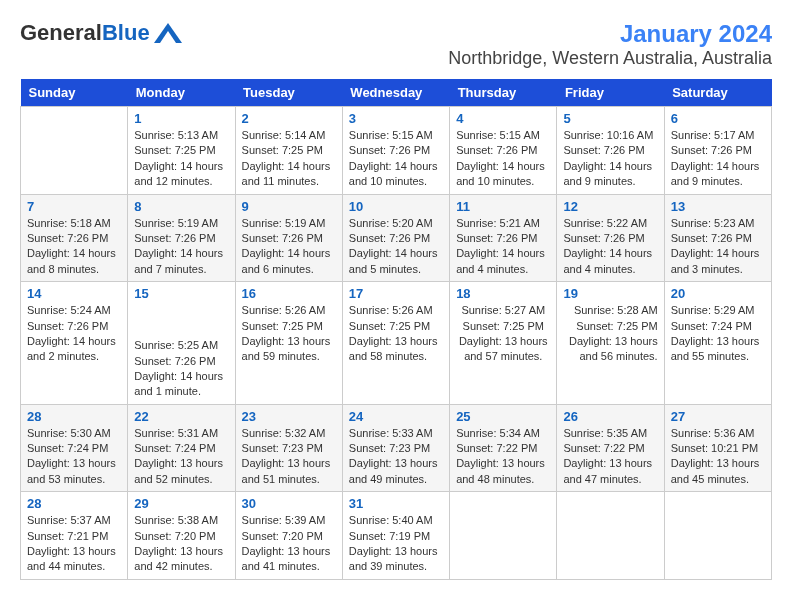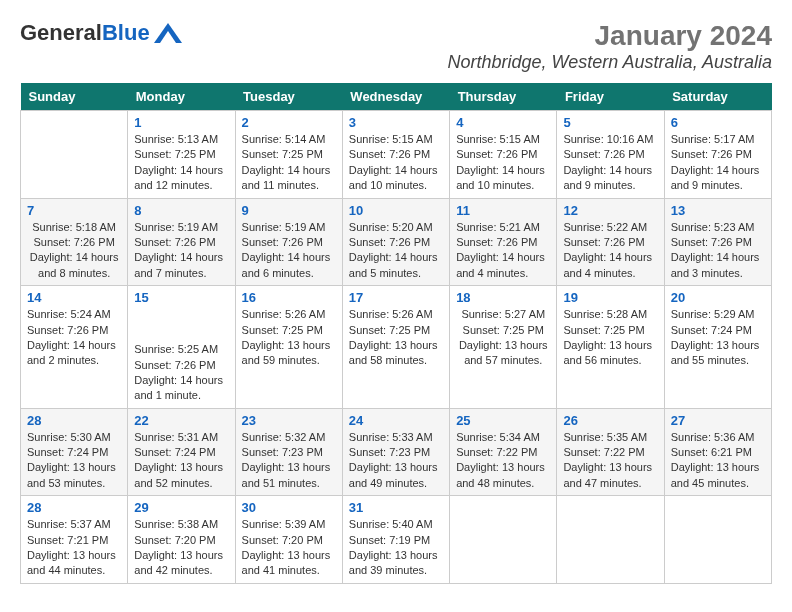--- a/index.html
+++ b/index.html
@@ -23,36 +23,35 @@
     }
     .logo-text {
       font-size: 22px;
       font-weight: bold;
       color: #1a1a1a;
     }
     .title-section {
       text-align: right;
     }
     .calendar-title {
-      font-size: 28px;
+      font-size: 24px;
       font-weight: bold;
-      color: #737373;
+      color: #3b82f6;
     }
     .calendar-subtitle {
       font-size: 18px;
       color: #444;
-      font-style: italic;
     }
     table {
       width: 100%;
       border-collapse: collapse;
       font-size: 11px;
     }
     thead tr th {
-      background-color: #0f766e;
+      background-color: #1d4ed8;
       color: #fff;
       text-align: left;
       padding: 6px 8px;
       font-size: 13px;
       font-weight: bold;
     }
     tbody tr td {
       border: 1px solid #ccc;
       vertical-align: top;
       padding: 4px 6px;
@@ -159,21 +158,21 @@
           <span class="day-number">6</span>
           <div class="day-info" style="white-space: pre-line;">Sunrise: 5:17 AM
 Sunset: 7:26 PM
 Daylight: 14 hours
 and 9 minutes.</div>
         </td>
       </tr>
       <tr>
         <td>
           <span class="day-number">7</span>
-          <div class="day-info" style="white-space: pre-line; text-align: center;">Sunrise: 5:18 AM
+          <div class="day-info" style="white-space: pre-line;">Sunrise: 5:18 AM
 Sunset: 7:26 PM
 Daylight: 14 hours
 and 8 minutes.</div>
         </td>
         <td>
           <span class="day-number">8</span>
           <div class="day-info" style="white-space: pre-line;">Sunrise: 5:19 AM
 Sunset: 7:26 PM
 Daylight: 14 hours
 and 7 minutes.</div>
@@ -245,21 +244,21 @@
         </td>
         <td>
           <span class="day-number">18</span>
           <div class="day-info" style="white-space: pre-line; text-align: center;">Sunrise: 5:27 AM
 Sunset: 7:25 PM
 Daylight: 13 hours
 and 57 minutes.</div>
         </td>
         <td>
           <span class="day-number">19</span>
-          <div class="day-info" style="white-space: pre-line;">Sunrise: 5:28 AM
+          <div class="day-info" style="white-space: pre-line; text-align: right;">Sunrise: 5:28 AM
 Sunset: 7:25 PM
 Daylight: 13 hours
 and 56 minutes.</div>
         </td>
         <td>
           <span class="day-number">20</span>
           <div class="day-info" style="white-space: pre-line;">Sunrise: 5:29 AM
 Sunset: 7:24 PM
 Daylight: 13 hours
 and 55 minutes.</div>
@@ -304,21 +303,21 @@
         <td>
           <span class="day-number">26</span>
           <div class="day-info" style="white-space: pre-line;">Sunrise: 5:35 AM
 Sunset: 7:22 PM
 Daylight: 13 hours
 and 47 minutes.</div>
         </td>
         <td>
           <span class="day-number">27</span>
           <div class="day-info" style="white-space: pre-line;">Sunrise: 5:36 AM
-Sunset: 6:21 PM
+Sunset: 10:21 PM
 Daylight: 13 hours
 and 45 minutes.</div>
         </td>
       </tr>
       <tr>
         <td>
           <span class="day-number">28</span>
           <div class="day-info" style="white-space: pre-line;">Sunrise: 5:37 AM
 Sunset: 7:21 PM
 Daylight: 13 hours

